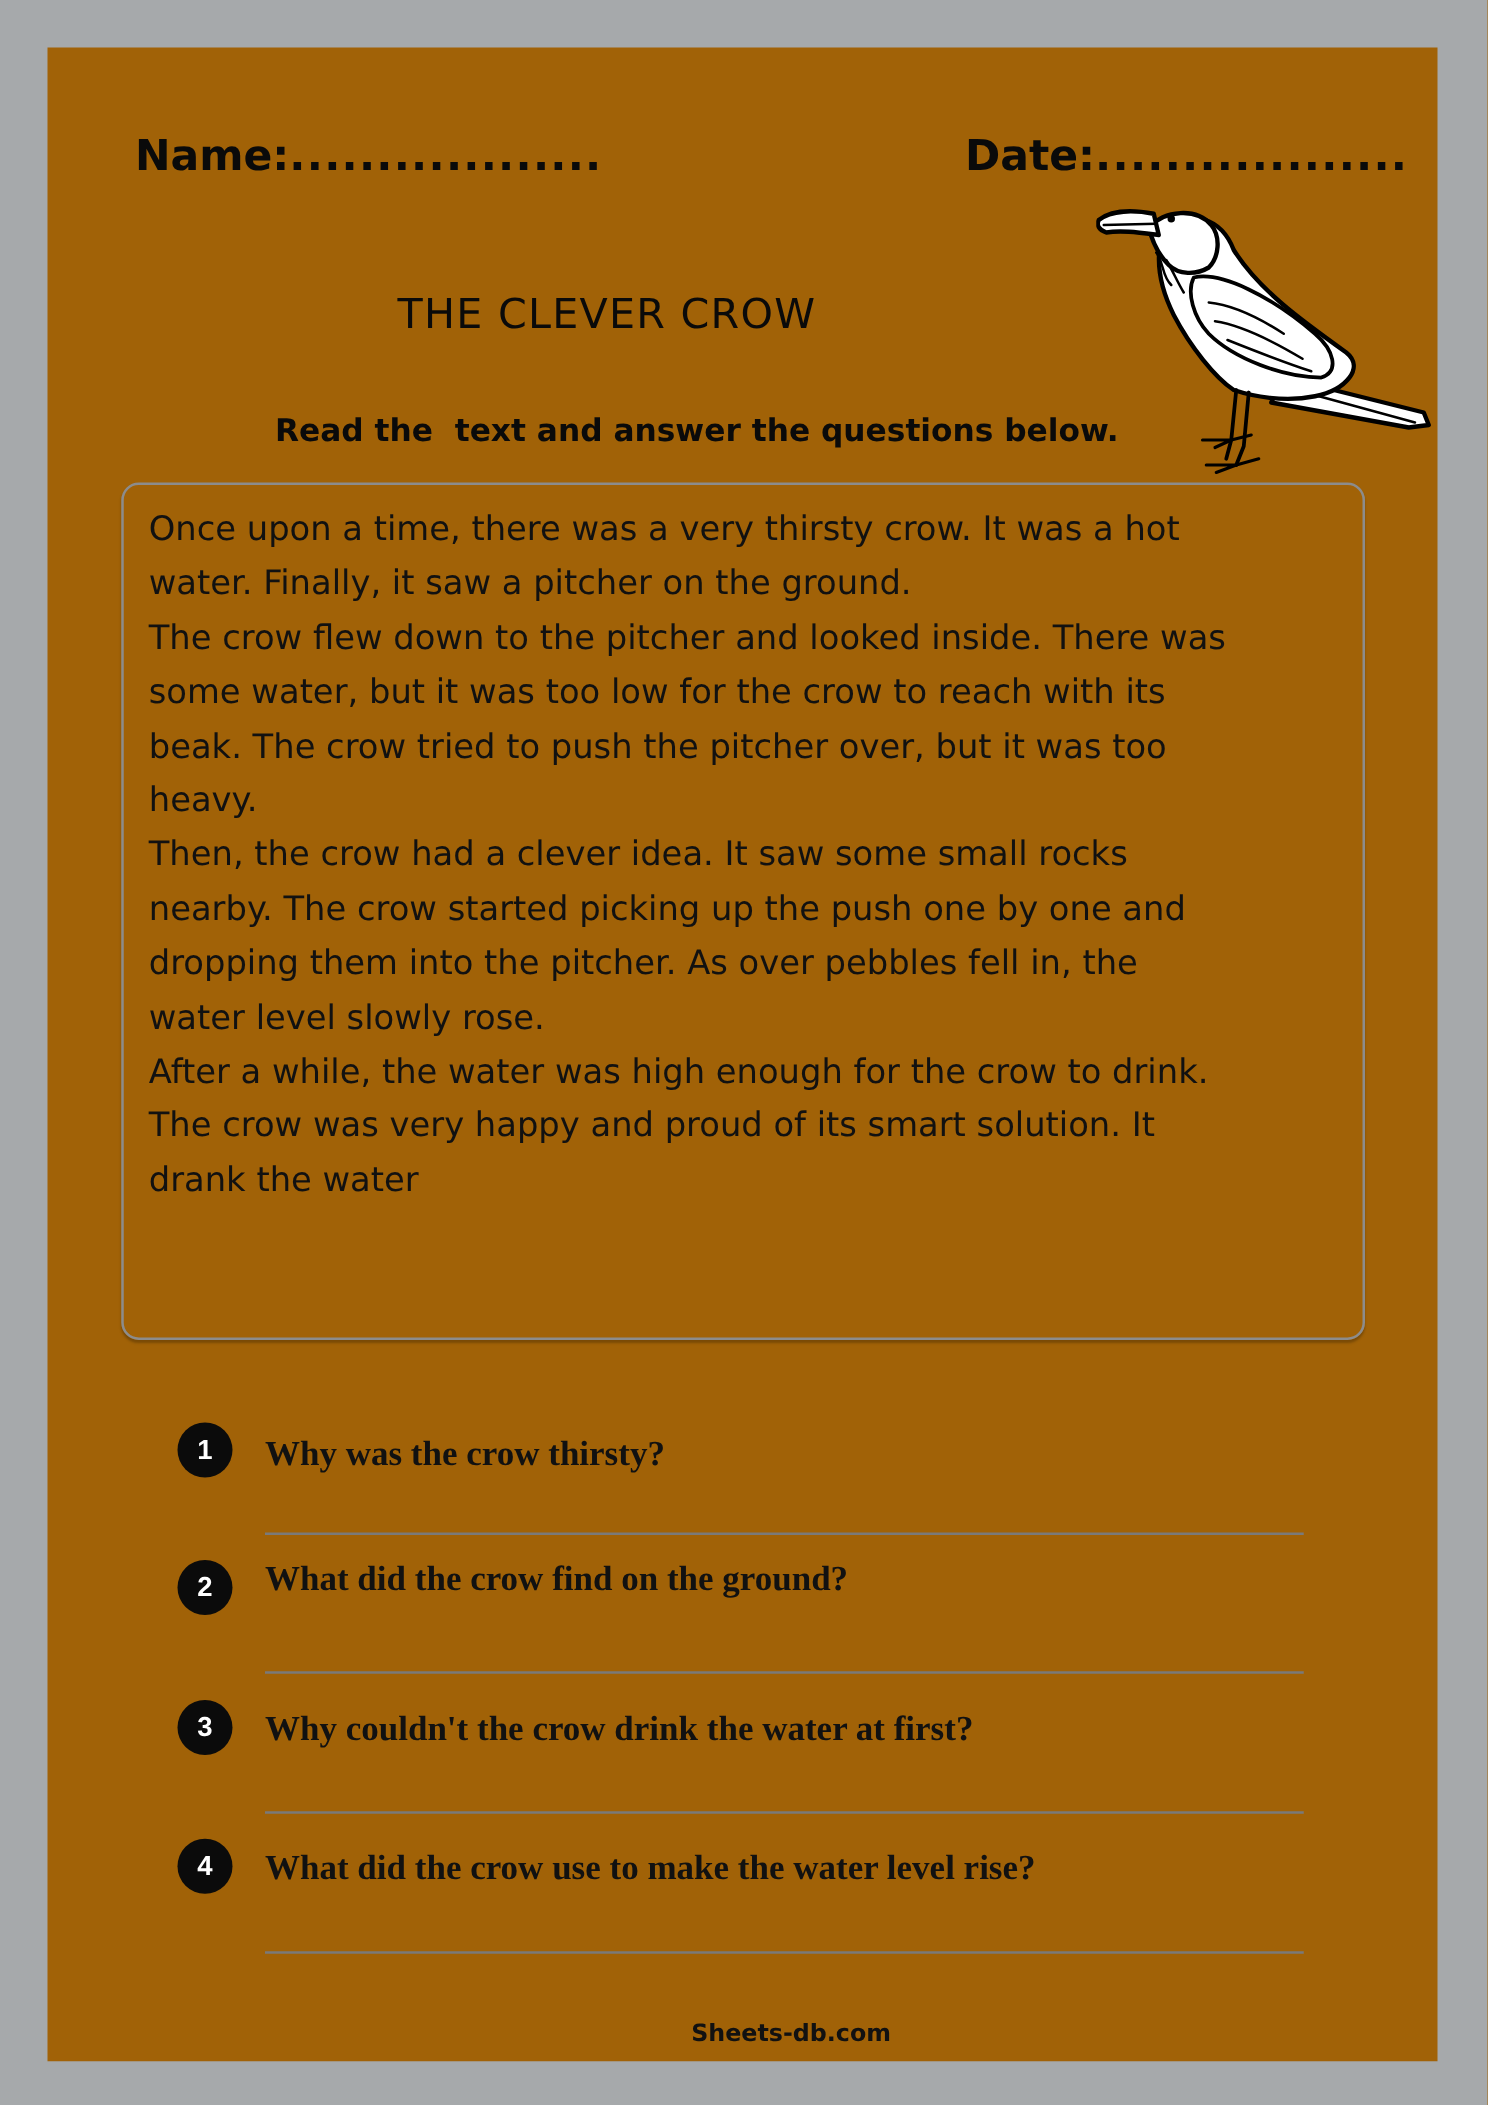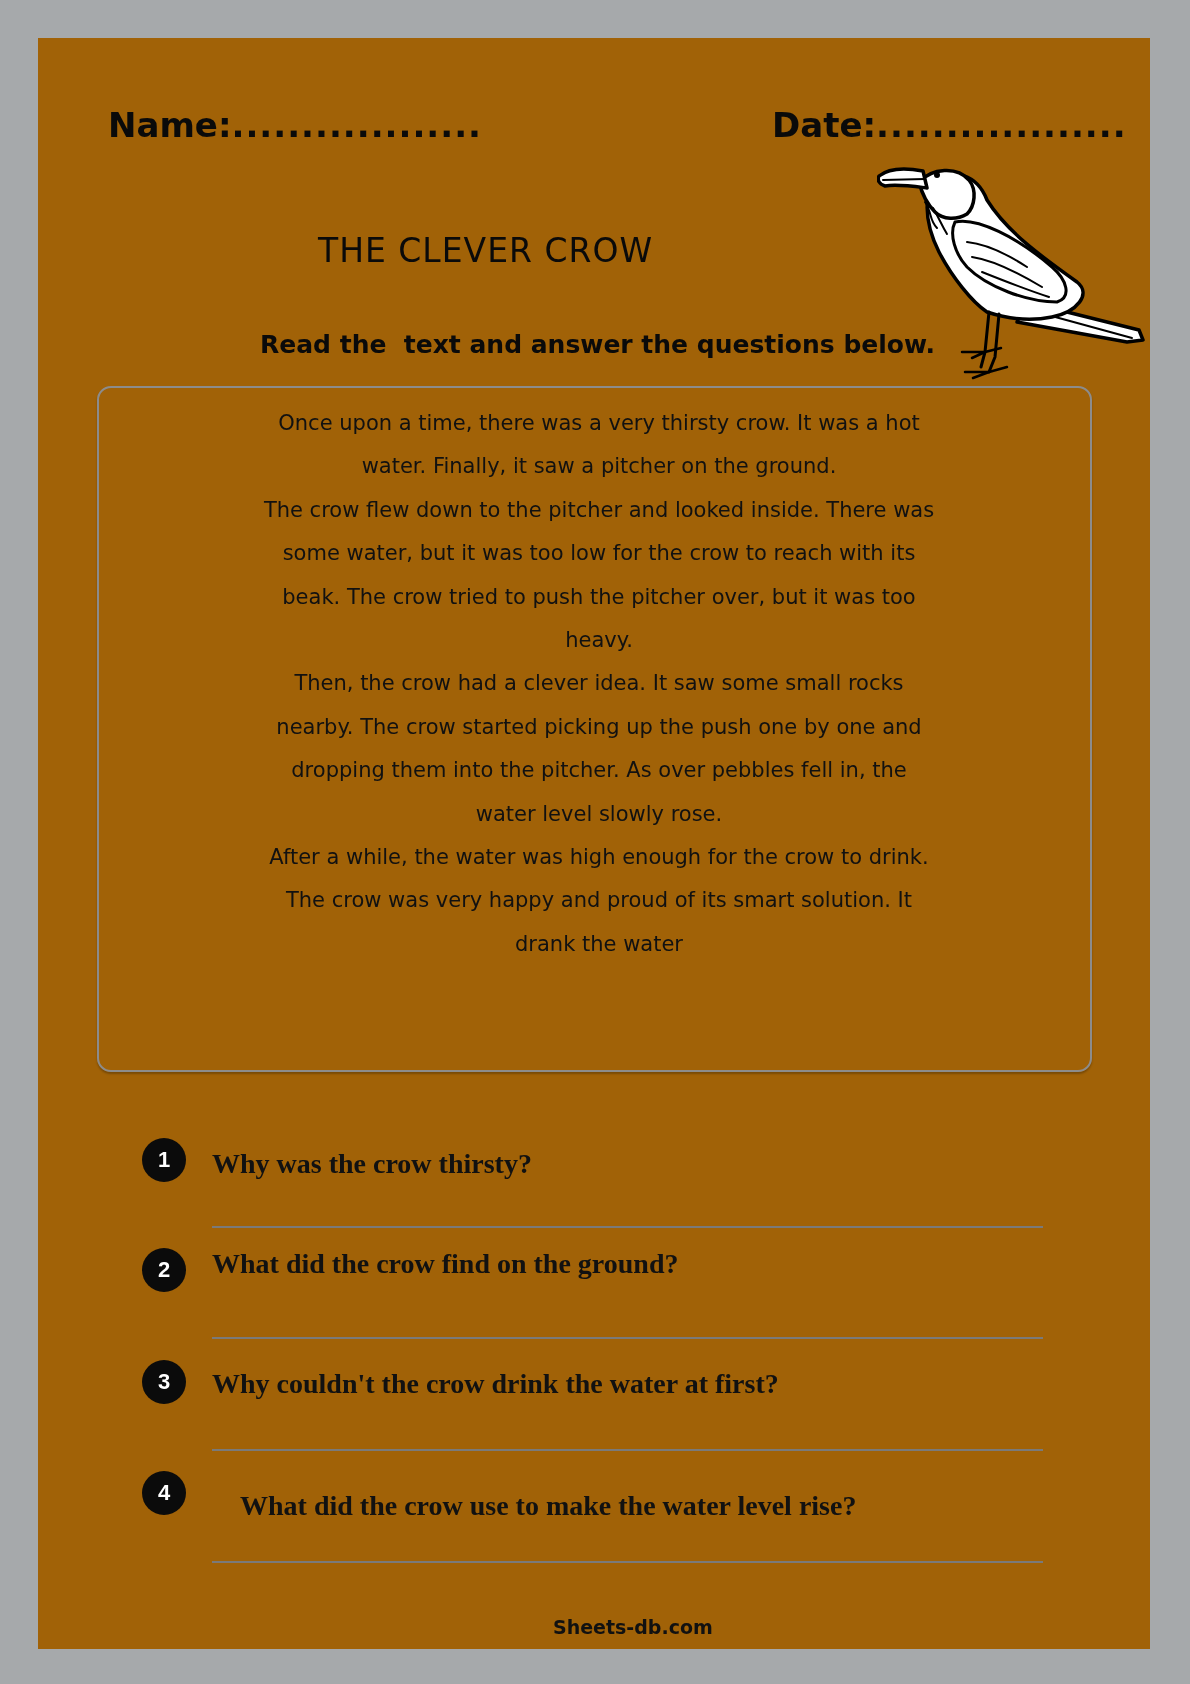--- a/index.html
+++ b/index.html
@@ -51,24 +51,23 @@
     border: 2px solid #8c8c8c;
     border-radius: 14px;
     box-shadow: 0 2px 2px rgba(0,0,0,0.25);
     box-sizing: border-box;
   }
   .story-text {
     position: absolute;
     left: 20px; top: 14px;
     width: 960px;
     font-family: "DejaVu Sans", sans-serif;
-    font-size: 21px;
+    font-size: 27px;
     line-height: 43.4px;
     color: #111;
-    text-align: center;
   }
   .story-text p { margin: 0; }
   .q-row { position: absolute; left: 0; width: 1112px; }
   .q-num {
     position: absolute;
     width: 44px; height: 44px;
     border-radius: 50%;
     background: #0b0b0b;
     color: #fff;
     font-family: "Liberation Sans", sans-serif;
@@ -109,21 +108,21 @@
   <div class="abs hdr-field" style="left:70px; top:70px;">
     <span class="label">Name:</span><span class="dots">..................</span>
   </div>
 
   <div class="abs hdr-field" style="left:734px; top:70px;">
     <span class="label">Date:</span><span class="dots">..................</span>
   </div>
 
   <div class="abs title" style="left:280px; top:196px;">THE CLEVER CROW</div>
 
-  <div class="abs subtitle" style="left:182px; top:294px;margin-left:40px;">Read the  text and answer the questions below.</div>
+  <div class="abs subtitle" style="left:182px; top:294px;">Read the  text and answer the questions below.</div>
 
   <svg class="crow" viewBox="0 0 270 225">
     <g fill="#fff" stroke="#000" stroke-width="3.5" stroke-linejoin="round" stroke-linecap="round">
 
       <path d="M150 140 L262 168 L266 178 L250 180 L140 160 Z"></path>
       <path d="M160 150 L255 176" fill="none" stroke-width="2"></path>
 
       <path d="M55 20 C75 5 100 12 110 38 C130 70 165 95 200 120 C215 132 200 150 175 155 C150 160 125 155 110 150 C95 140 75 115 62 90 C52 70 45 45 55 20 Z"></path>
 
       <path d="M42 20 C55 6 80 4 92 18 C100 28 98 44 90 52 C80 58 66 58 58 50 C50 42 45 32 42 20 Z"></path>
@@ -179,18 +178,18 @@
   </div>
 
   <div class="q-row" style="top:1322px;">
     <div class="q-num" style="left:104px; top:0;">3</div>
     <div class="q-text" style="left:174px; top:10px;">Why couldn't the crow drink the water at first?</div>
     <div class="answer-line" style="left:174px; width:831px; top:89px;"></div>
   </div>
 
   <div class="q-row" style="top:1433px;">
     <div class="q-num" style="left:104px; top:0;">4</div>
-    <div class="q-text" style="left:174px; top:21px;margin-left:28px;">What did the crow use to make the water level rise?</div>
+    <div class="q-text" style="left:174px; top:10px;">What did the crow use to make the water level rise?</div>
     <div class="answer-line" style="left:174px; width:831px; top:90px;"></div>
   </div>
 
   <div class="abs footer" style="left:515px; top:1580px;">Sheets-db.com</div>
 </div>
 
 </body></html>

